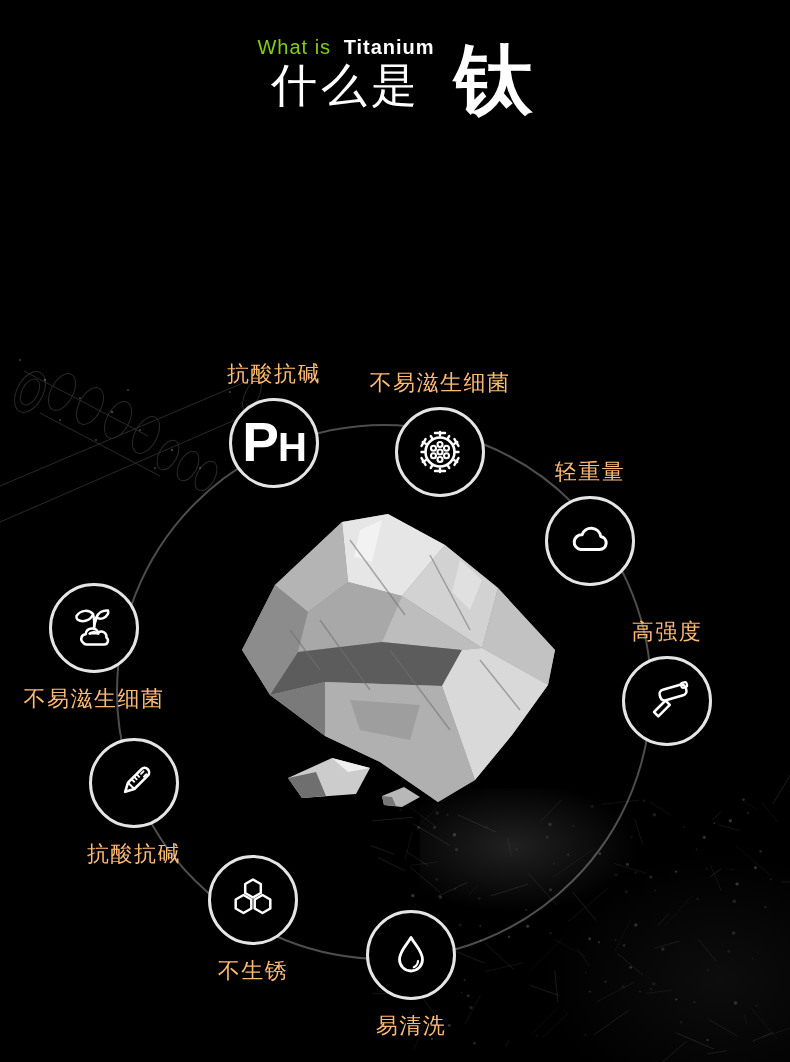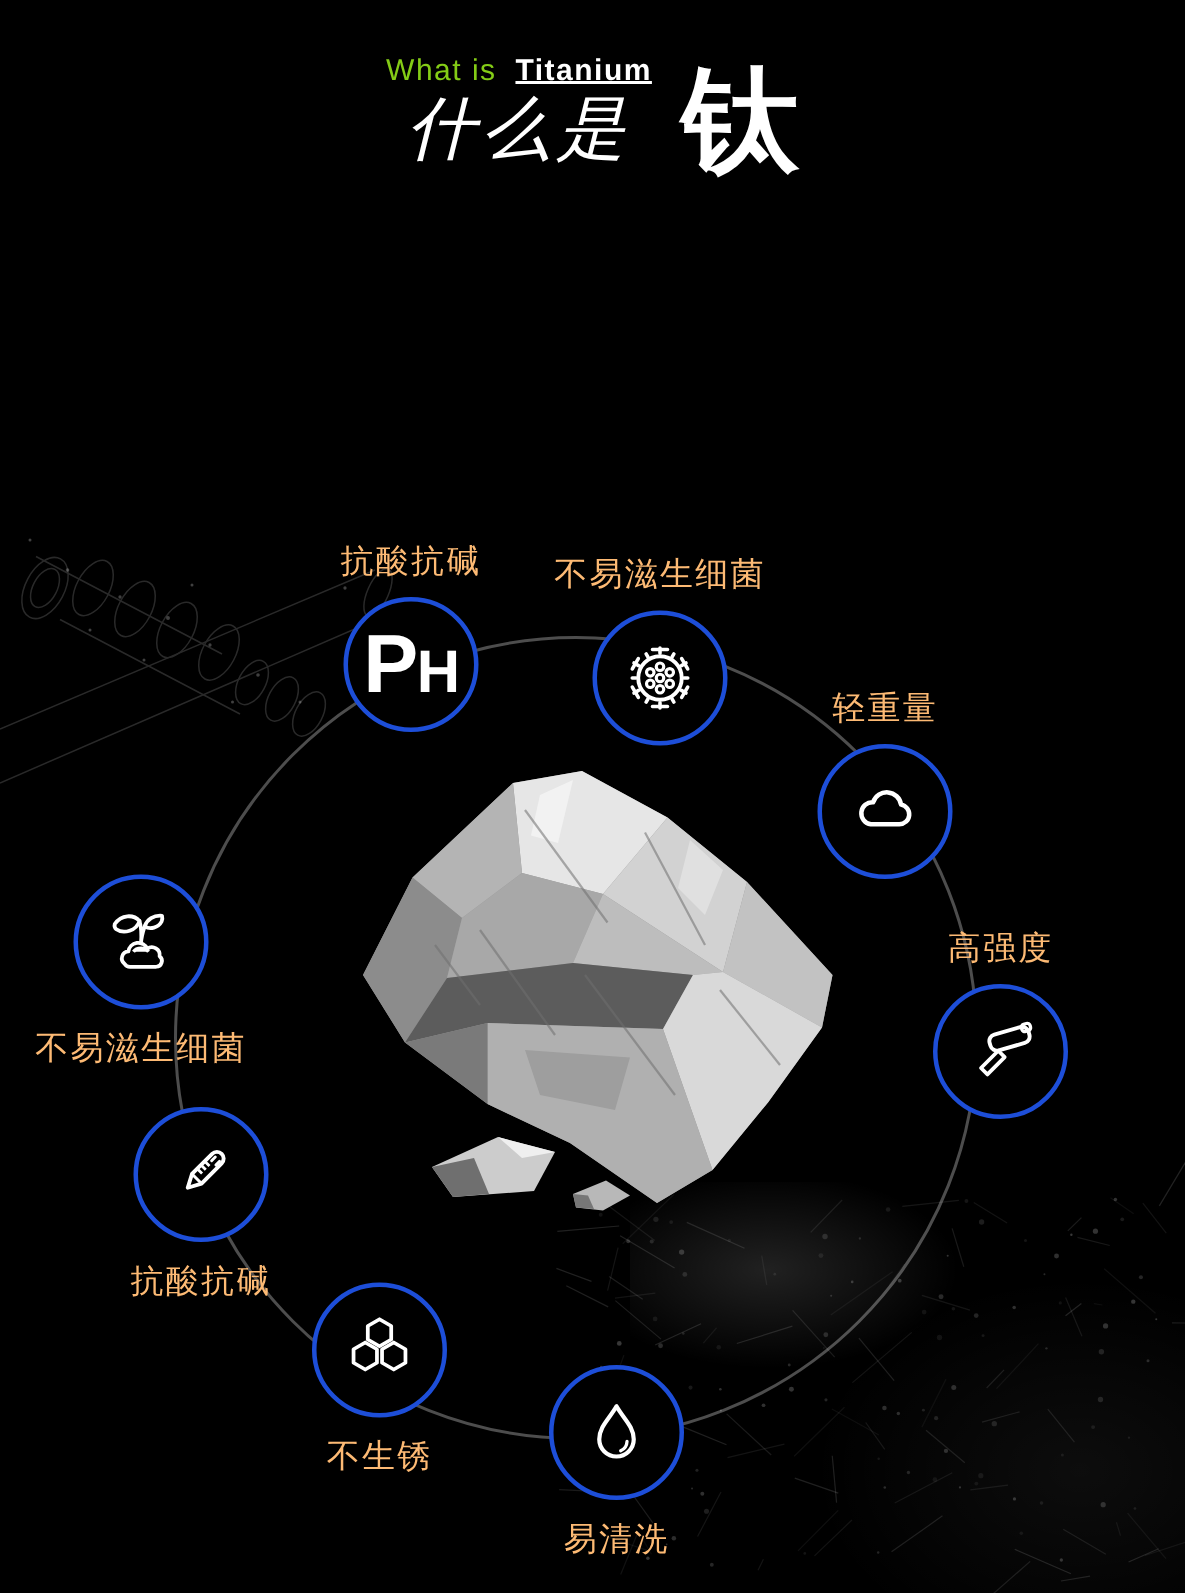--- a/index.html
+++ b/index.html
@@ -6,43 +6,43 @@
   #stage{
     position:relative;width:790px;height:1062px;background:#000;overflow:hidden;
     font-family:"Liberation Sans","DejaVu Sans",sans-serif;color:#fff;
   }
   
   .header{position:absolute;top:36px;left:0;right:0;z-index:6;
     display:flex;justify-content:center;align-items:flex-end;gap:20px;}
   .header-left{display:flex;flex-direction:column;align-items:center;}
   .eyebrow{font-size:20px;letter-spacing:1px;margin-bottom:2px;white-space:nowrap;}
   .eyebrow .light{color:#84cc16;font-weight:400;}
-  .eyebrow .bold{color:#fff;font-weight:800;margin-left:6px;text-decoration:underline;}
-  .title-cn{font-size:46px;font-weight:500;line-height:1.05;letter-spacing:4px;font-style:italic;}
+  .eyebrow .bold{color:#fff;font-weight:800;margin-left:6px;}
+  .title-cn{font-size:46px;font-weight:500;line-height:1.05;letter-spacing:4px;}
   .title-ti{font-size:78px;font-weight:900;line-height:0.82;transform:translateY(4px);}
   
   .intro{position:absolute;top:166px;left:89px;width:614px;z-index:6;
     font-size:26px;line-height:37px;letter-spacing:0.5px;color:#f3f3f3;
     text-align:justify;text-indent:2em;}
   
   .bg-svg{position:absolute;left:0;top:0;z-index:0;}
   .orbit-ring{position:absolute;left:116px;top:424px;width:532px;height:532px;
     border:2.5px solid rgba(255,255,255,0.30);border-radius:50%;z-index:1;}
   .blob1{position:absolute;left:420px;top:788px;width:230px;height:130px;z-index:1;
     background:radial-gradient(ellipse at 40% 45%,rgba(255,255,255,0.13),rgba(255,255,255,0) 65%);}
   .blob2{position:absolute;left:540px;top:850px;width:300px;height:260px;z-index:0;
     background:radial-gradient(ellipse at 60% 50%,rgba(255,255,255,0.05),rgba(255,255,255,0) 70%);}
   .rock-svg{position:absolute;left:230px;top:500px;z-index:2;}
   
   .feature{position:absolute;z-index:3;}
   .f0{left:274px;top:443px;} .f1{left:440px;top:452px;} .f2{left:590px;top:541px;}
   .f3{left:667px;top:701px;} .f4{left:94px;top:628px;}  .f5{left:134px;top:783px;}
   .f6{left:253px;top:900px;} .f7{left:411px;top:955px;}
   .fcircle{position:absolute;left:-45px;top:-45px;width:90px;height:90px;
-    border:3px solid #1d4ed8;border-radius:50%;background:#000;box-sizing:border-box;
+    border:3px solid #e5e5e5;border-radius:50%;background:#000;box-sizing:border-box;
     display:flex;align-items:center;justify-content:center;}
   .flabel{position:absolute;left:50%;transform:translateX(-50%);white-space:nowrap;
     font-size:22px;letter-spacing:1.5px;color:#fdba74;font-weight:500;}
   .flabel.above{bottom:54px;} .flabel.below{top:56px;}
   .ph-text{font-weight:800;font-size:40px;line-height:1;letter-spacing:-1px;display:block;
     transform:translateY(-1px);}
   .ph-text::first-letter{font-size:55px;}
   .icon-svg{display:block;}
 </style>
 </head>

